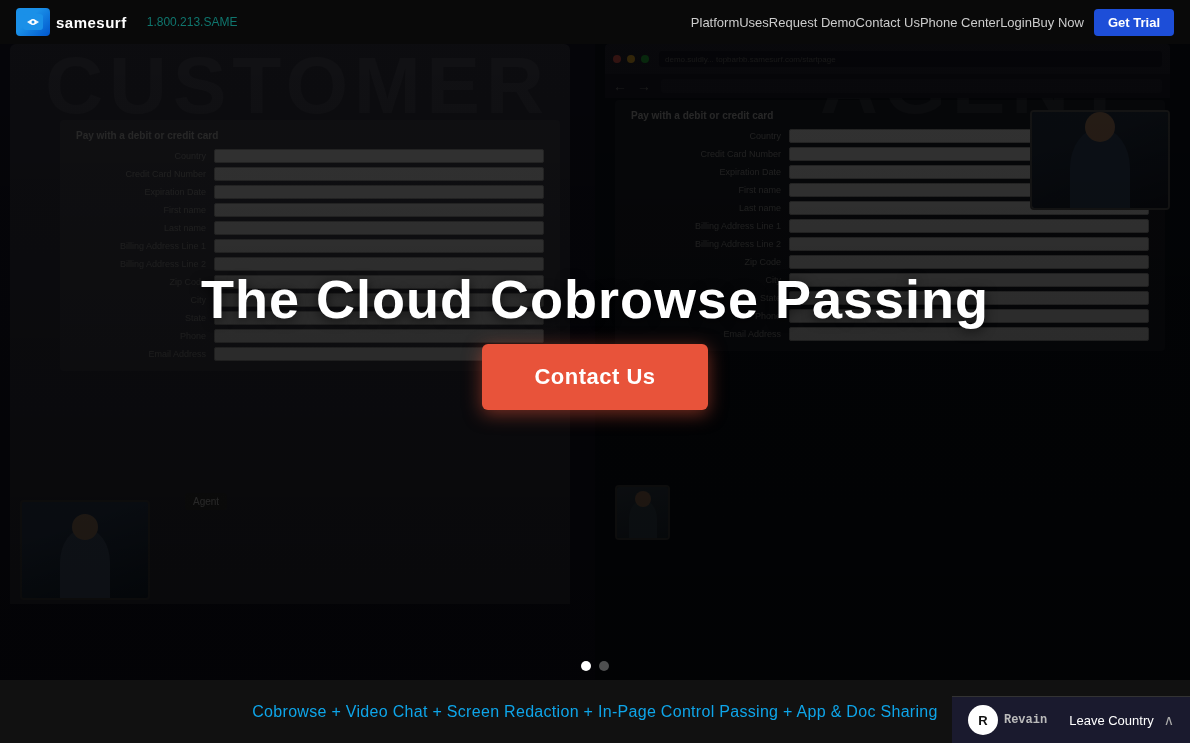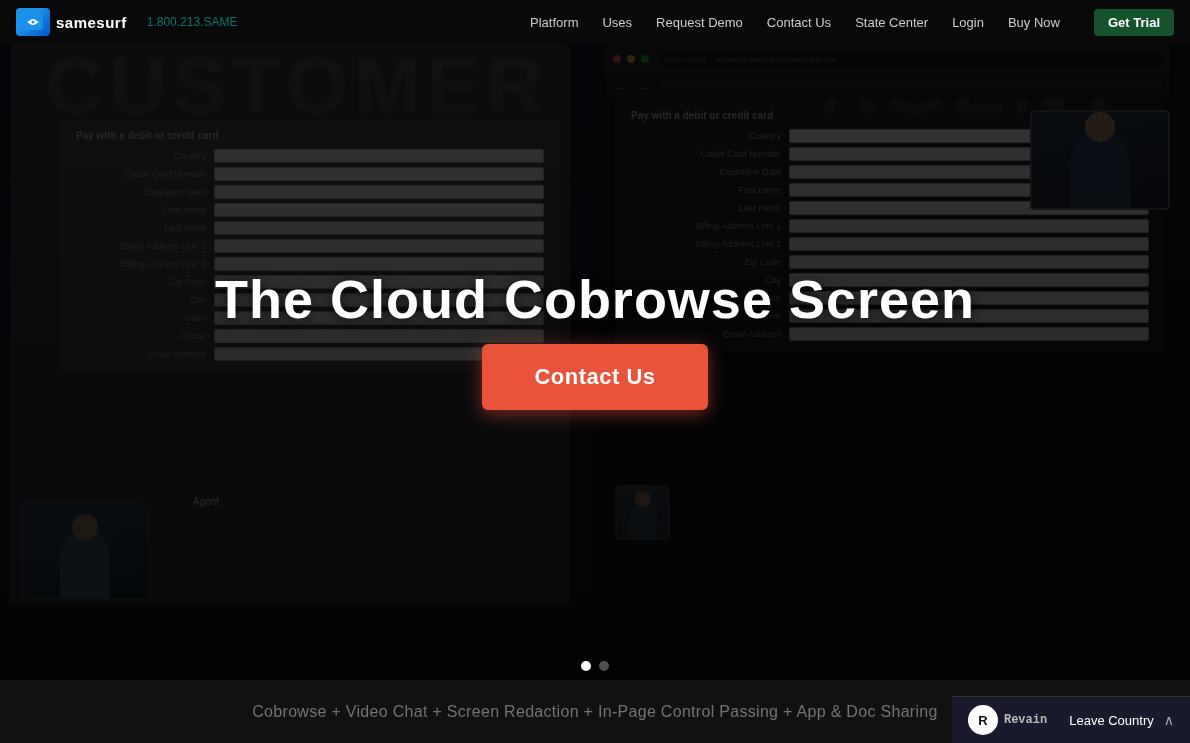--- a/index.html
+++ b/index.html
@@ -13,26 +13,26 @@
     }
     .nav-logo { display: flex; align-items: center; gap: 6px; margin-right: 20px; }
     .nav-logo-icon {
       width: 34px; height: 28px;
       background: linear-gradient(135deg, #1a90e8 40%, #0055cc 100%);
       border-radius: 4px; display: flex; align-items: center; justify-content: center;
     }
     .nav-logo-icon svg { width: 22px; height: 18px; }
     .nav-logo-text { color: #fff; font-size: 15px; font-weight: 700; letter-spacing: 0.5px; }
     .nav-phone { color: #0f766e; font-size: 12px; margin-right: auto; }
-    .nav-links { display: flex; align-items: center; gap: 24px; }
+    .nav-links { display: flex; align-items: center; }
     .nav-link { color: #ccc; font-size: 13px; cursor: pointer; text-decoration: none; }
     .nav-btn-login { color: #ccc; font-size: 13px; cursor: pointer; }
     .nav-btn-buy { color: #ccc; font-size: 13px; cursor: pointer; margin-right: 10px; }
     .nav-btn-trial {
-      background: #14532d; color: #fff; font-size: 13px; font-weight: 600;
+      background: #1d4ed8; color: #fff; font-size: 13px; font-weight: 600;
       padding: 6px 14px; border-radius: 4px; cursor: pointer; border: none;
     }
 
     
     .hero {
       position: absolute; top: 0; left: 0; width: 100%; height: 680px;
       display: flex; align-items: center; justify-content: center;
       flex-direction: column; text-align: center;
       background: linear-gradient(to bottom, rgba(0,0,0,0.55) 0%, rgba(0,0,0,0.7) 100%);
       z-index: 10;
@@ -127,21 +127,21 @@
       overflow: hidden;
     }
 
     
     .bottom-bar {
       position: absolute; bottom: 0; left: 0; width: 100%; height: 63px;
       background: #111; display: flex; align-items: center; justify-content: center;
       z-index: 20;
     }
     .bottom-text {
-      color: #737373; font-size: 16px; font-weight: 400; letter-spacing: 0.3px; text-align: center;
+      color: #0ea5e9; font-size: 16px; font-weight: 400; letter-spacing: 0.3px; text-align: center;
     }
 
     
     .leave-msg {
       position: absolute; right: 0; bottom: 0;
       background: #1a1a2e; display: flex; align-items: center;
       padding: 8px 16px 8px 16px; gap: 10px; z-index: 30;
       border-top: 1px solid #333;
     }
     .leave-msg-text { color: #fff; font-size: 13px; font-weight: 500; }
@@ -172,21 +172,21 @@
       </svg>
     </div>
     <span class="nav-logo-text">samesurf</span>
   </div>
   <span class="nav-phone">1.800.213.SAME</span>
   <div class="nav-links">
     <a class="nav-link">Platform</a>
     <a class="nav-link">Uses</a>
     <a class="nav-link">Request Demo</a>
     <a class="nav-link">Contact Us</a>
-    <a class="nav-link">State Center</a>
+    <a class="nav-link">Phone Center</a>
     <span class="nav-btn-login nav-link">Login</span>
     <span class="nav-btn-buy nav-link">Buy Now</span>
     <button class="nav-btn-trial">Get Trial</button>
   </div>
 </nav>
 
 <div class="bg-screenshots">
 
   <div class="bg-left">
     <div class="left-label">CUSTOMER</div>
@@ -296,21 +296,21 @@
           <div style="width:16px;height:16px;border-radius:50%;background:#c09070;position:absolute;top:-9px;left:6px;"></div>
         </div>
       </div>
     </div>
   </div>
 </div>
 
 <div style="position:absolute;top:0;left:0;width:100%;height:680px;background:rgba(0,0,0,0.55);z-index:5;pointer-events:none;"></div>
 
 <div class="hero">
-  <h1 class="hero-title">The Cloud Cobrowse Screen</h1>
+  <h1 class="hero-title">The Cloud Cobrowse Passing</h1>
   <button class="hero-cta">Contact Us</button>
 </div>
 
 <div class="bottom-bar">
   <span class="bottom-text">Cobrowse + Video Chat + Screen Redaction + In-Page Control Passing + App &amp; Doc Sharing</span>
 
   <div class="pagination">
     <div class="page-dot active"></div>
     <div class="page-dot"></div>
   </div>

